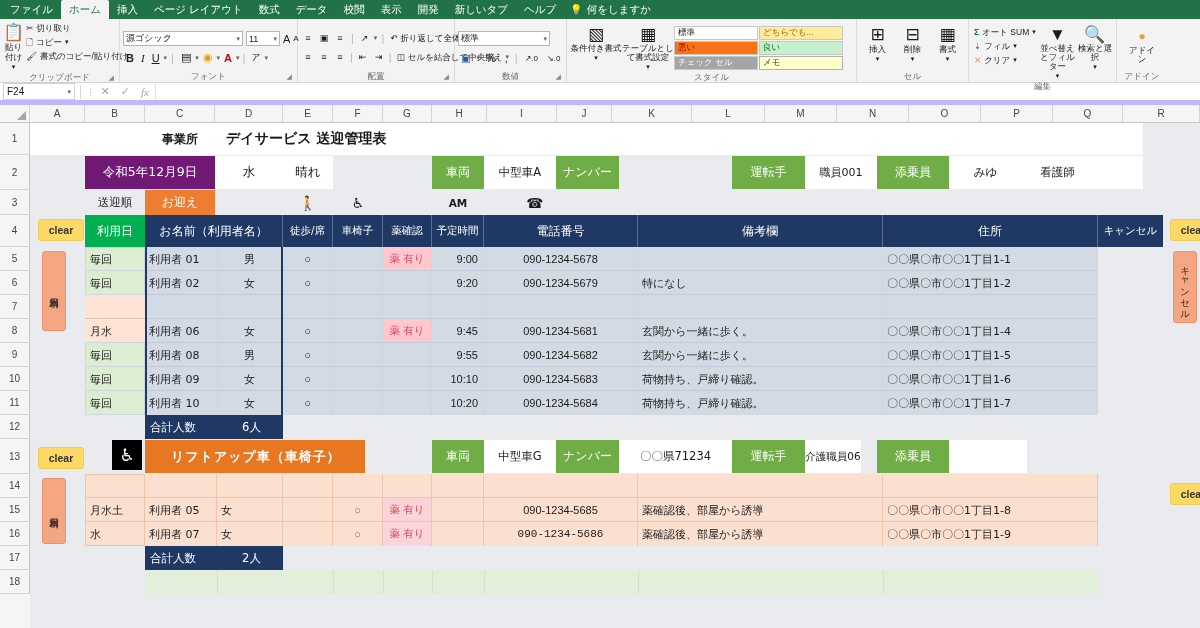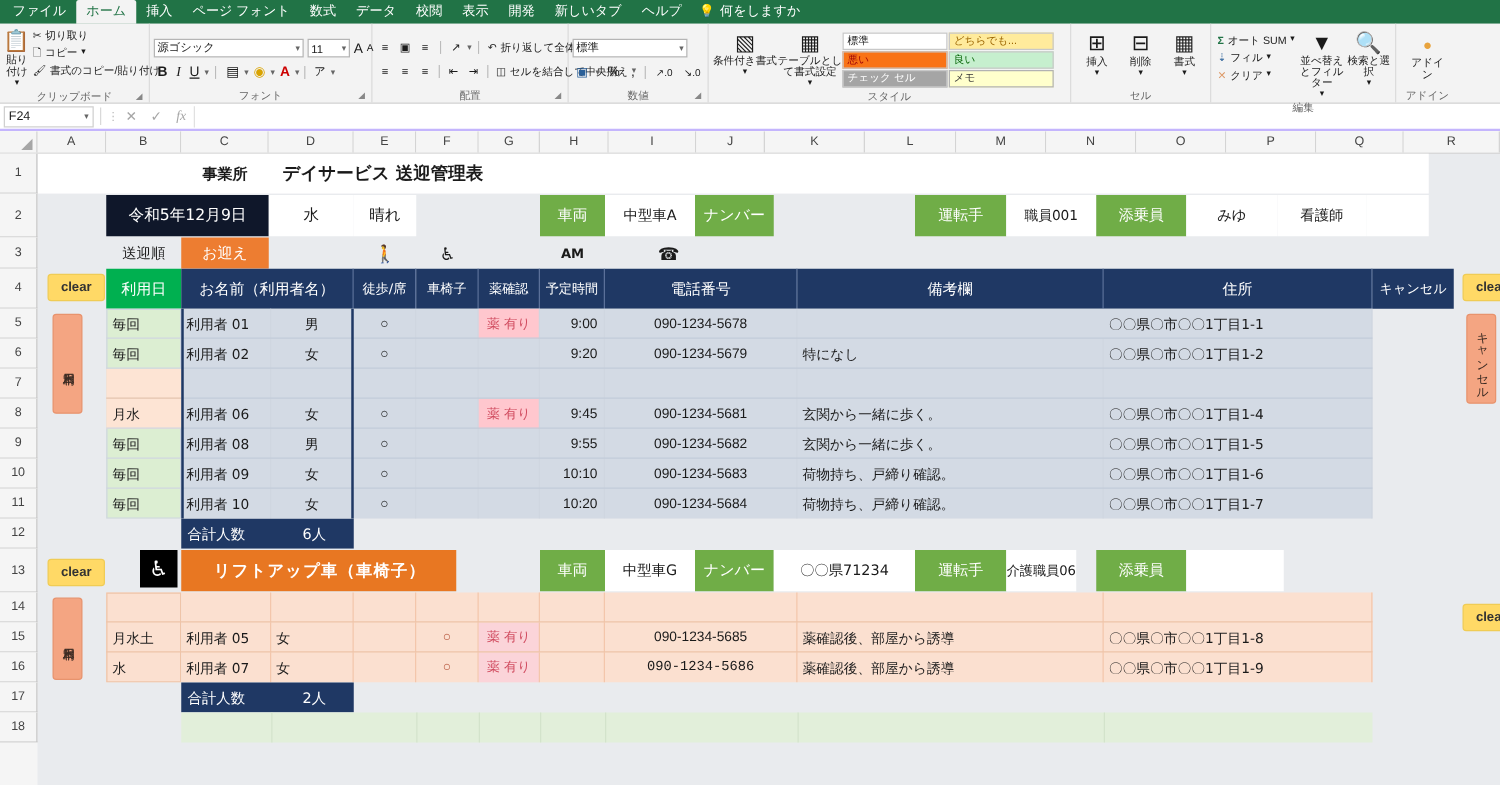--- a/index.html
+++ b/index.html
@@ -97,21 +97,21 @@
   .st-good   { background: #c6efce; color: #006100; }
   .st-bad    { background: #f97316; color: #9c0006; }
   .st-check  { background: #a5a5a5; color: #fff; }
   .st-memo   { background: #ffffcc; color: #333; border-color: #b2b2b2; }
   .bar-a { color: #c00; font-weight: bold; }
   .sum-sigma { color: #217346; font-weight: bold; }
 
   
   #formula-bar {
     height: 22px; background: #fff; display: flex; align-items: center;
-    border-bottom: 2px solid #c4b5fd;
+    border-bottom: 5px solid #c4b5fd;
   }
   #namebox {
     width: 72px; height: 17px; margin-left: 3px; background: #fff;
     border: 1px solid #d0d0d0; font-size: 10px; display: flex;
     align-items: center; justify-content: space-between; padding: 0 3px;
   }
   .fb-sep { width: 1px; height: 14px; background: #d9d9d9; margin: 0 5px; }
   .fb-btn { width: 20px; text-align: center; color: #a6a6a6; font-size: 11px; }
   .fb-fx { font-style: italic; font-family: "Liberation Serif", serif; }
   #formula-input { flex: 1; height: 17px; border-left: 1px solid #e1e1e1; padding-left: 4px; }
@@ -157,21 +157,21 @@
   .bg-peach-lt { background: #fde4d4; }
   .bg-green-lt { background: #dceed2; }
   .bg-green-pale { background: #e2efda; }
   .bg-pink  { background: #ffc7ce; }
   .bg-pink-lt { background: #fbd4d9; }
   .bg-navy  { background: #1f3864; color: #fff; }
   .bg-orange{ background: #ed7d31; color: #fff; }
   .bg-orange2{ background: #e87722; color: #fff; }
   .bg-green { background: #70ad47; color: #fff; }
   .bg-green-hdr { background: #00b050; color: #fff; }
-  .bg-blue  { background: #0f172a; color: #fff; }
+  .bg-blue  { background: #701a75; color: #fff; }
   .gl-thin { border-right: 1px solid #cfd6e0; }
   .navy-sep { border-right: 1px solid #5b7099; }
   .peach-sep { border-right: 1px solid #f3c6ab; }
 
   .btn-clear {
     background: #ffd966; color: #333; font-size: 10.5px; font-weight: bold;
     border-radius: 3px; display: flex; align-items: center; justify-content: center;
     border: 1px solid #f0cc55;
   }
   .btn-vert {
@@ -190,21 +190,21 @@
   .sec-title { font-size: 13px; font-weight: bold; letter-spacing: 1px; }
   .ico { font-size: 14px; line-height: 1; }
 </style>
 </head>
 <body>
 
 <div id="ribbon-tabs">
   <div class="rtab">ファイル</div>
   <div class="rtab active">ホーム</div>
   <div class="rtab">挿入</div>
-  <div class="rtab">ページ フォント</div>
+  <div class="rtab">ページ レイアウト</div>
   <div class="rtab">数式</div>
   <div class="rtab">データ</div>
   <div class="rtab">校閲</div>
   <div class="rtab">表示</div>
   <div class="rtab">開発</div>
   <div class="rtab">新しいタブ</div>
   <div class="rtab">ヘルプ</div>
   <div class="rtab tell-me">
     <span class="tell-bulb">💡</span>
     <span>何をしますか</span>

